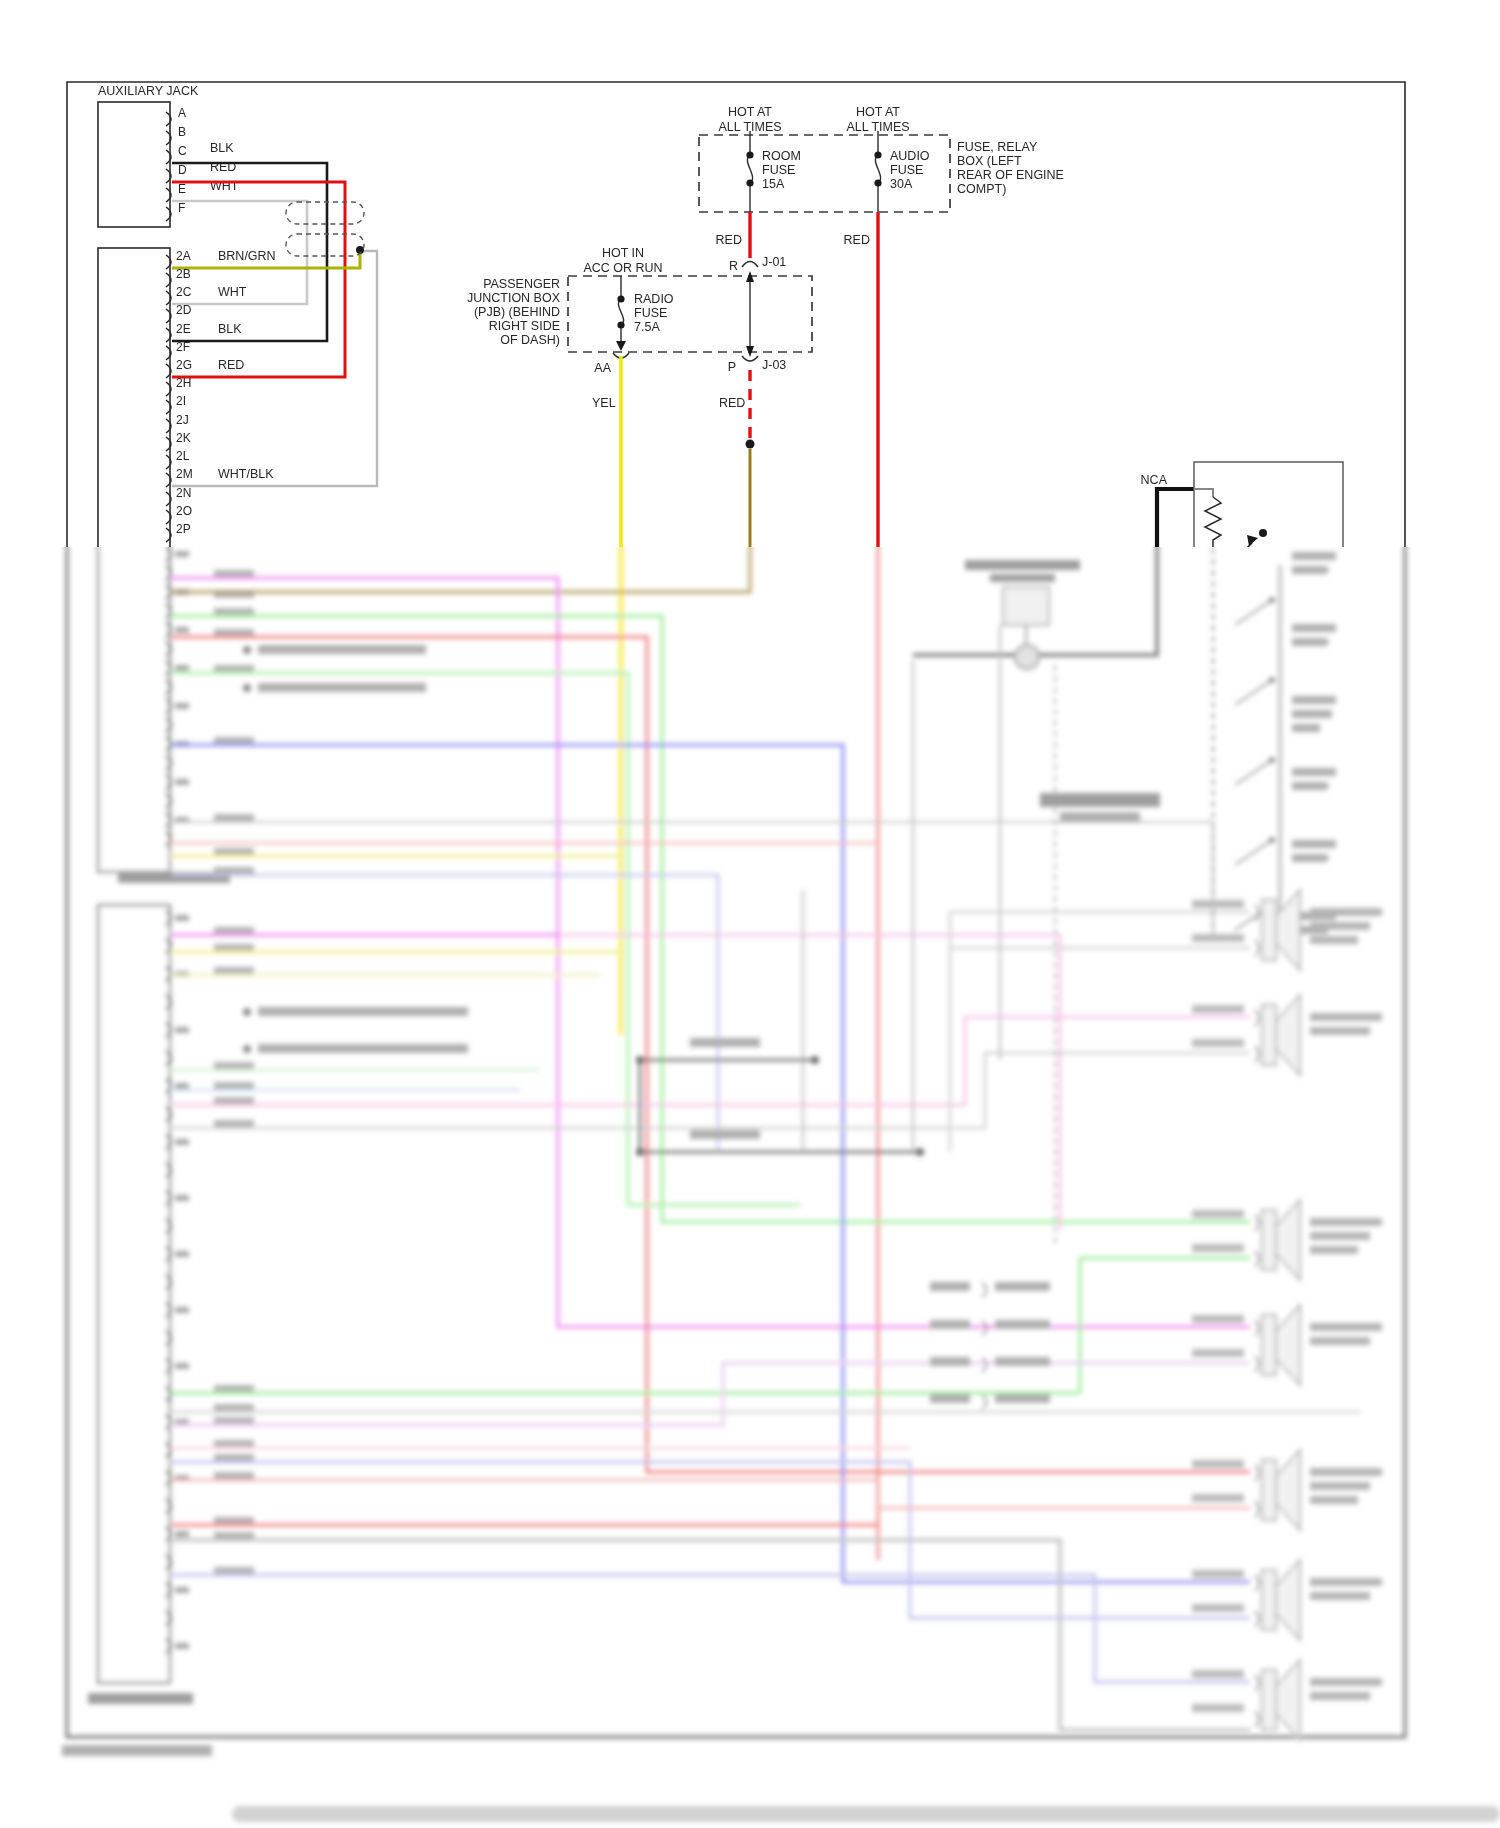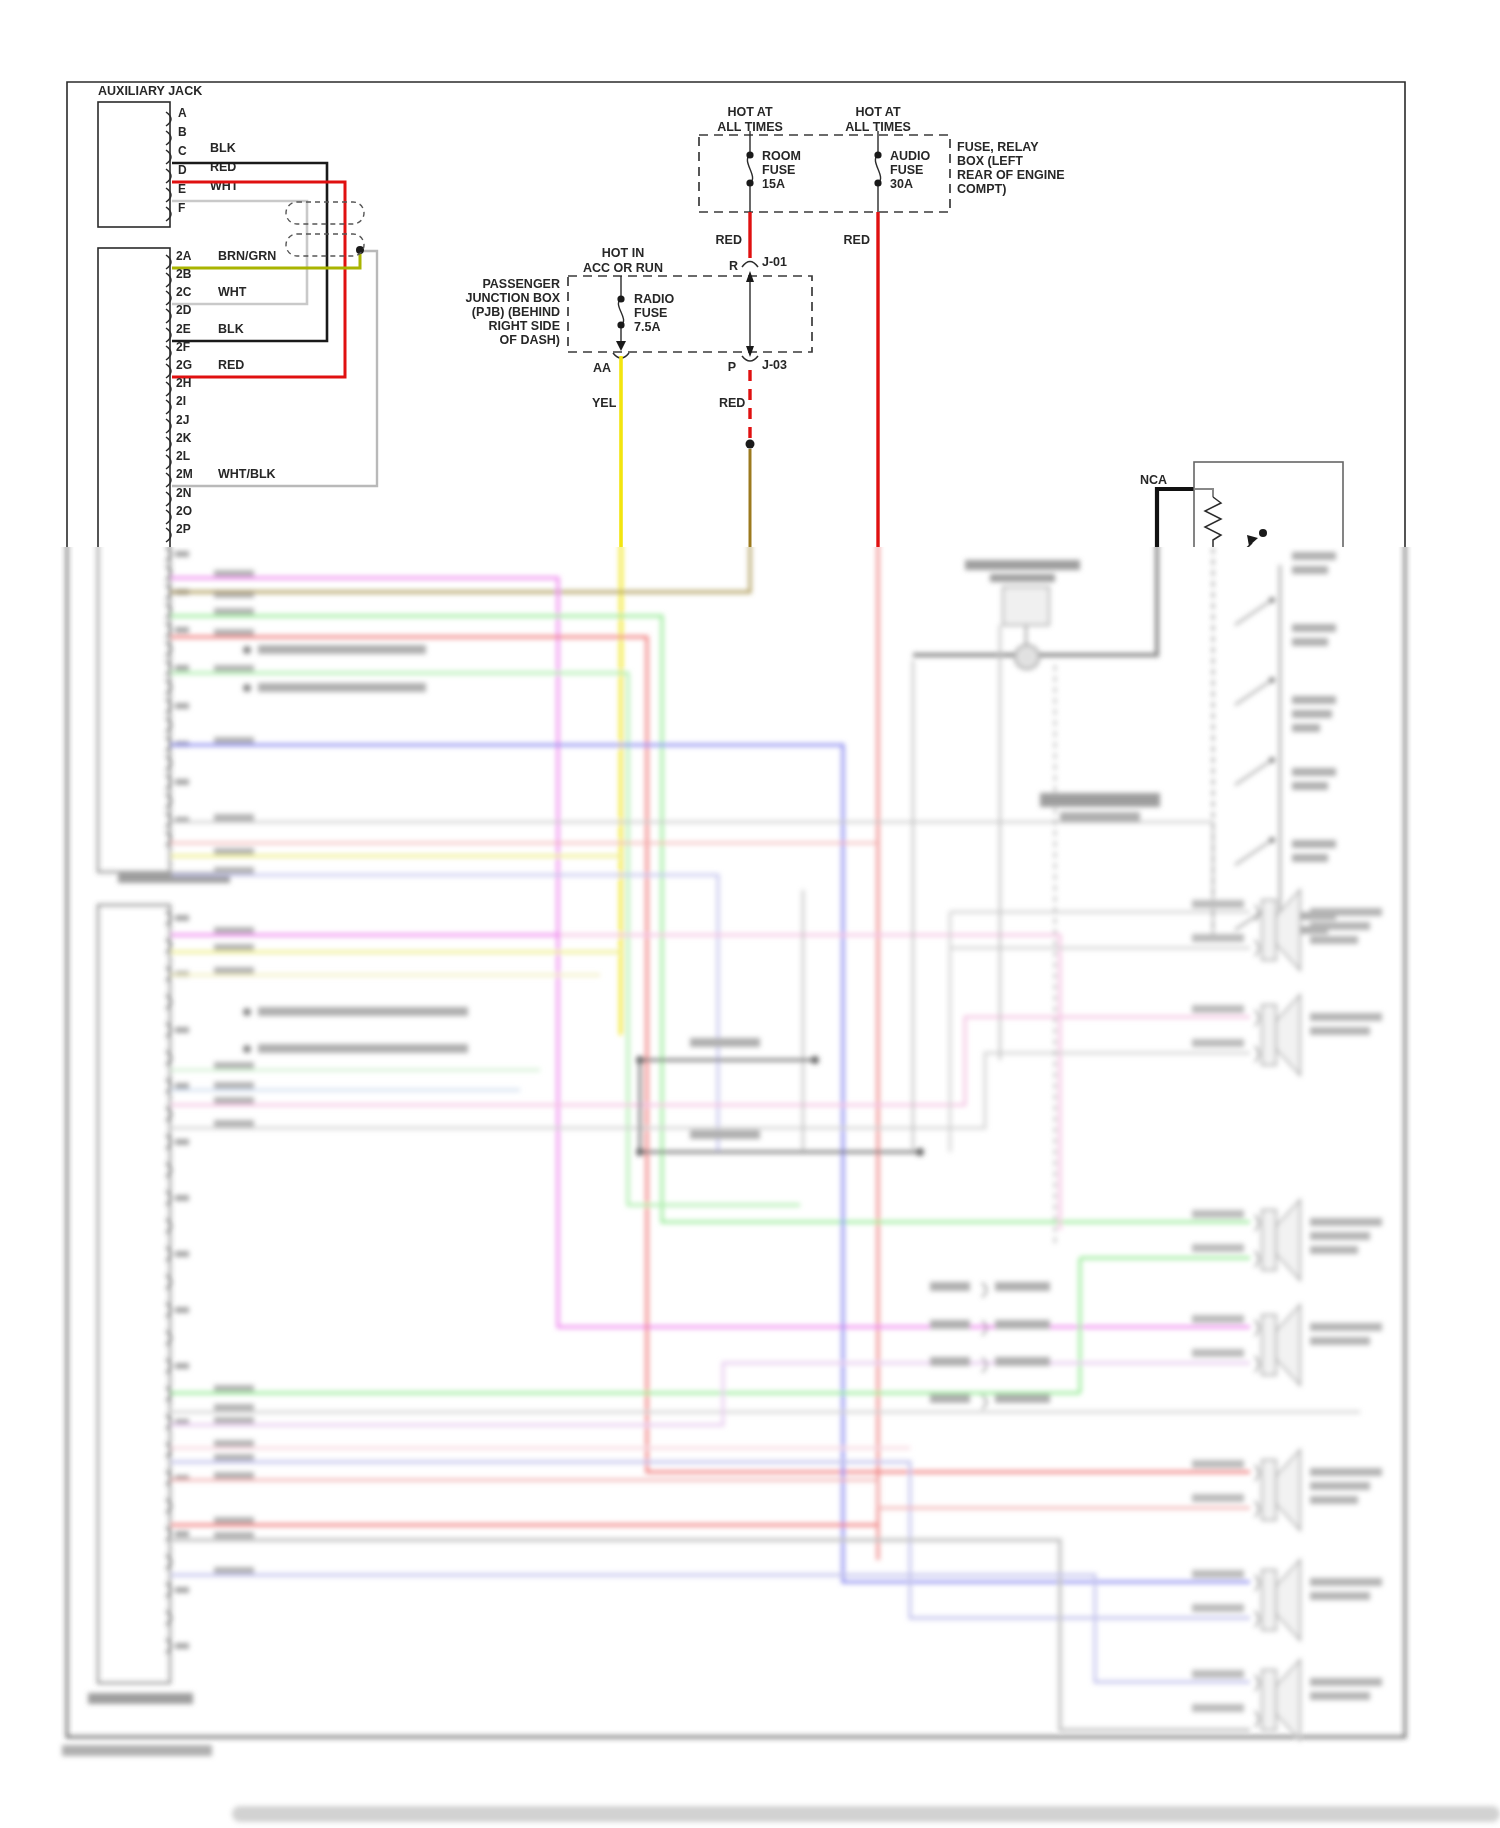--- a/index.html
+++ b/index.html
@@ -1,16 +1,16 @@
 <!DOCTYPE html>
 <html><head>
 <meta charset="utf-8">
 <style>
   html,body{margin:0;padding:0;background:#fff;}
-  .stage{position:relative;width:1500px;height:1828px;background:#fff;font-family:"Liberation Sans",sans-serif;font-weight:bold;}
+  .stage{position:relative;width:1500px;height:1828px;background:#fff;font-family:"Liberation Sans",sans-serif;}
   svg{display:block}
   text{font-family:"Liberation Sans",sans-serif;font-size:12.5px;fill:#272727;}
   text.small{font-size:12px;}
   .mid{text-anchor:middle;}
   .end{text-anchor:end;}
   .box{fill:none;stroke:#2b2b2b;stroke-width:1.6;}
   .dashbox{fill:none;stroke:#3a3a3a;stroke-width:1.7;stroke-dasharray:9 6;}
   .thin{fill:none;stroke:#2b2b2b;stroke-width:1.4;}
   .arc{fill:none;stroke:#2b2b2b;stroke-width:1.5;}
   .blob{fill:#a3a3a3;}

